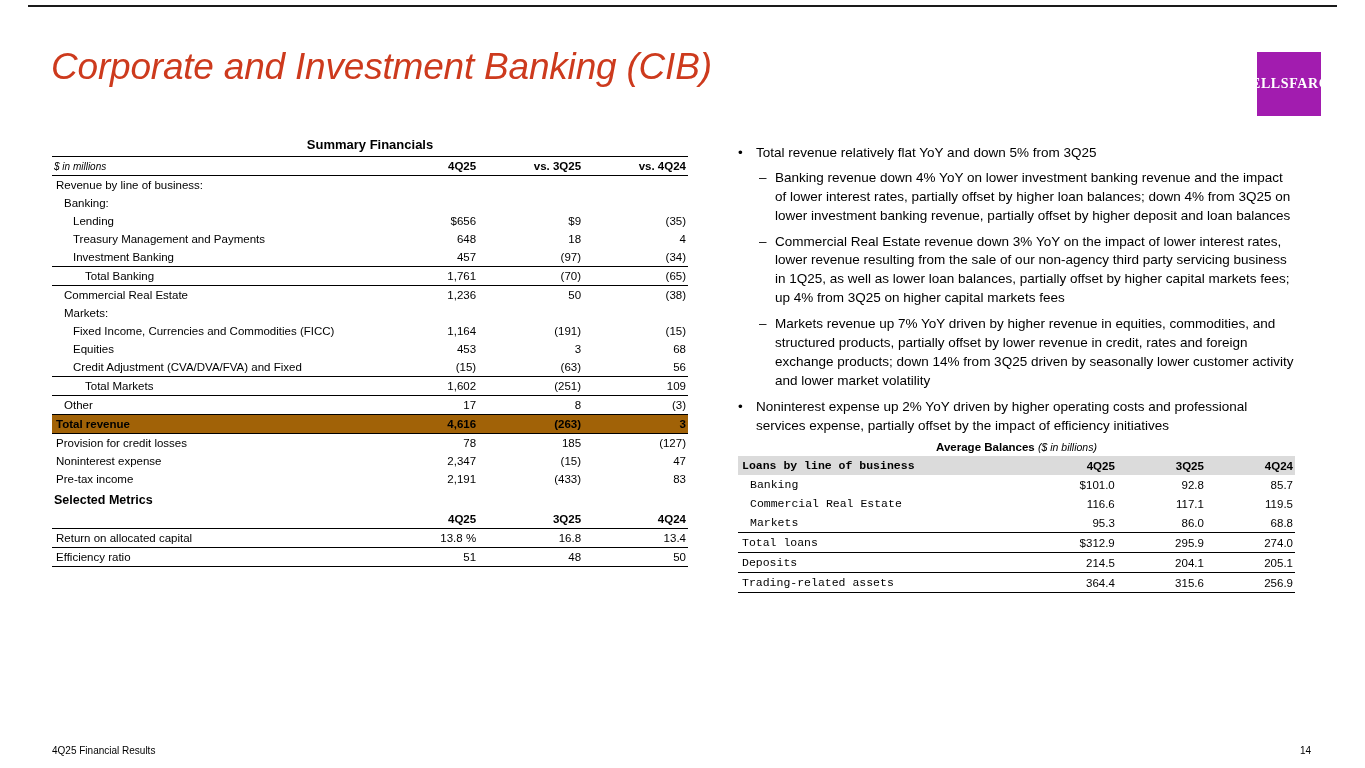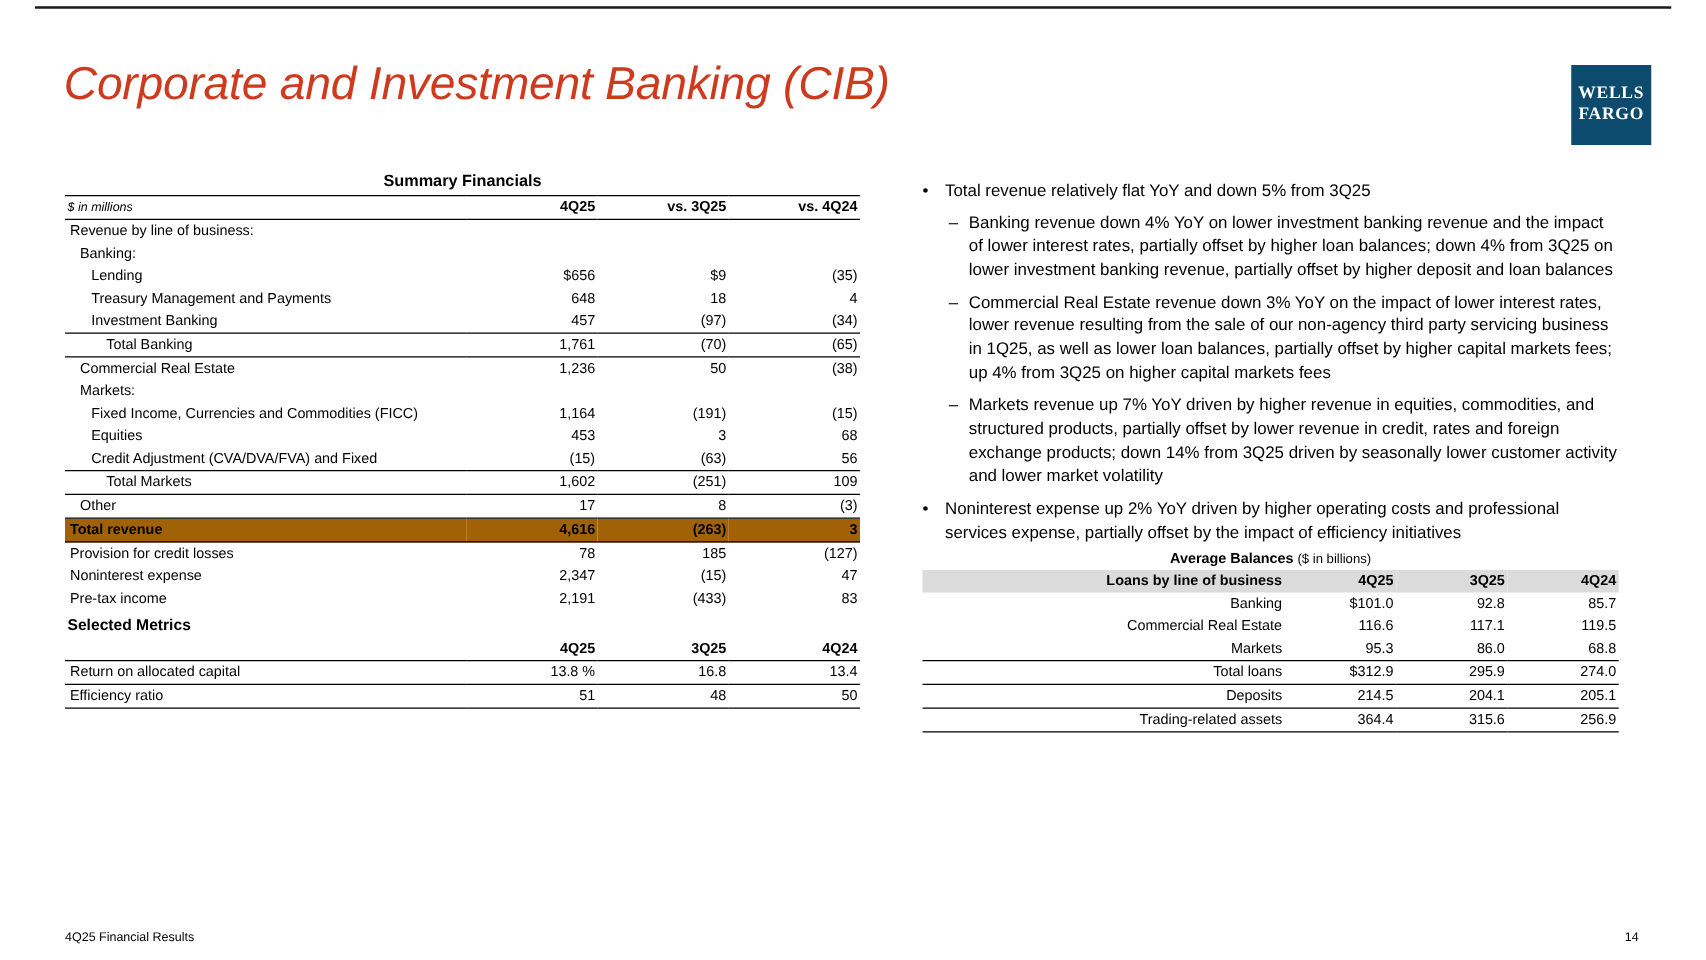--- a/index.html
+++ b/index.html
@@ -10,22 +10,22 @@
   }
   .top-rule { position: absolute; top: 5px; left: 28px; right: 28px; height: 2px; background: #1a1a1a; }
 
   .title {
     position: absolute; left: 51px; top: 46px; margin: 0;
     font-size: 37px; font-weight: 400; letter-spacing: -0.2px; color: #CD3A1D; font-style: italic;
   }
 
   .logo {
     position: absolute; top: 52px; right: 44px; width: 64px; height: 64px;
-    background: #0c4a6e; color: #fff;
-    display: flex; flex-direction: column; align-items: center; justify-content: center;
+    background: #a21caf; color: #fff;
+    display: flex; align-items: center; justify-content: center;
     font-family: "Liberation Serif", serif; font-weight: bold; font-size: 14px;
     line-height: 1.18; letter-spacing: 0.6px; text-align: center;
   }
 
   .left-col  { position: absolute; left: 52px;  top: 137px; width: 636px; }
   .right-col { position: absolute; left: 738px; top: 144px; width: 557px; }
 
   .tbl-title { text-align: center; font-weight: 700; font-size: 13px; margin-bottom: 4px; }
 
   table { width: 100%; border-collapse: collapse; }
@@ -54,25 +54,25 @@
   .bullet { display: flex; margin-bottom: 6px; font-size: 13.5px; line-height: 1.4; }
   .bullet .marker { flex: 0 0 18px; }
   .bullet.sub { margin-left: 21px; margin-bottom: 7px; }
   .bullet.sub .marker { flex: 0 0 16px; }
   .btext { flex: 1; }
 
   
   .ab-block { margin-top: 6px; }
   .ab-title { text-align: center; font-size: 11.5px; margin-bottom: 3px; }
   .ab-title .t-bold { font-weight: 700; }
-  .ab-title .t-italic { font-size: 10.5px; }
+  .ab-title .t-italic { font-style: italic; font-size: 10.5px; }
   .ab-table { font-size: 11.5px; }
   .ab-table th, .ab-table td { padding: 3px 2px; vertical-align: bottom; }
   .ab-table .val { text-align: right; width: 16%; white-space: nowrap; }
-  .ab-table .lbl { text-align: right; }
+  .ab-table .lbl { text-align: left; font-family: Liberation Mono, monospace; }
   .ab-head th { background: #DBDBDB; font-weight: 700; }
   .ab-head .lbl { padding-left: 4px; }
 
   .footer-left { position: absolute; left: 52px; bottom: 12px; font-size: 10px; }
   .page-num   { position: absolute; right: 54px; bottom: 12px; font-size: 10px; }
 </style>
 </head>
 <body>
 
 <div class="top-rule"></div>

